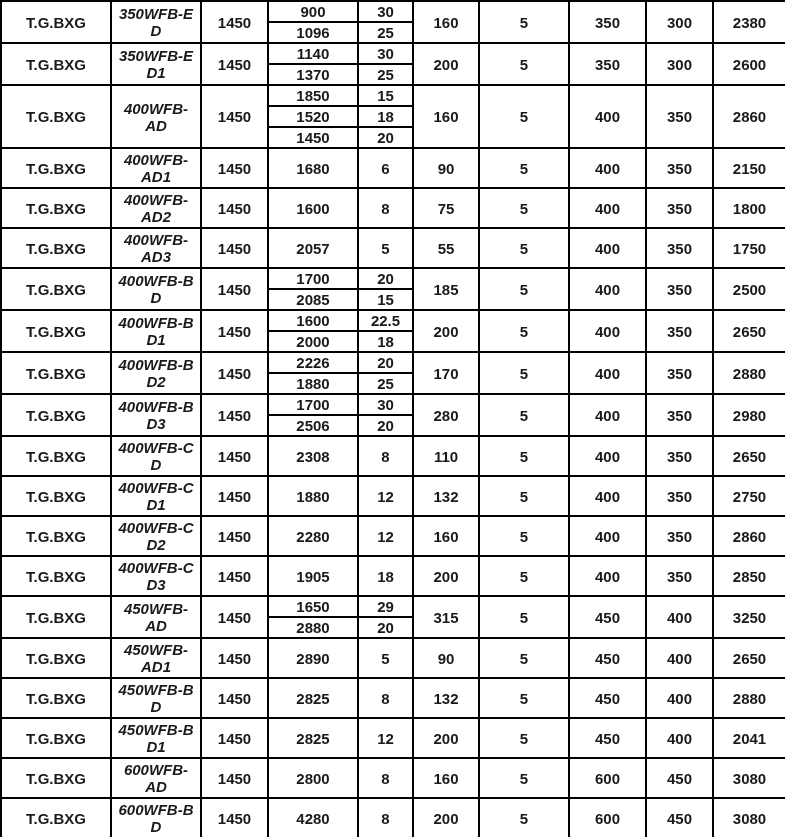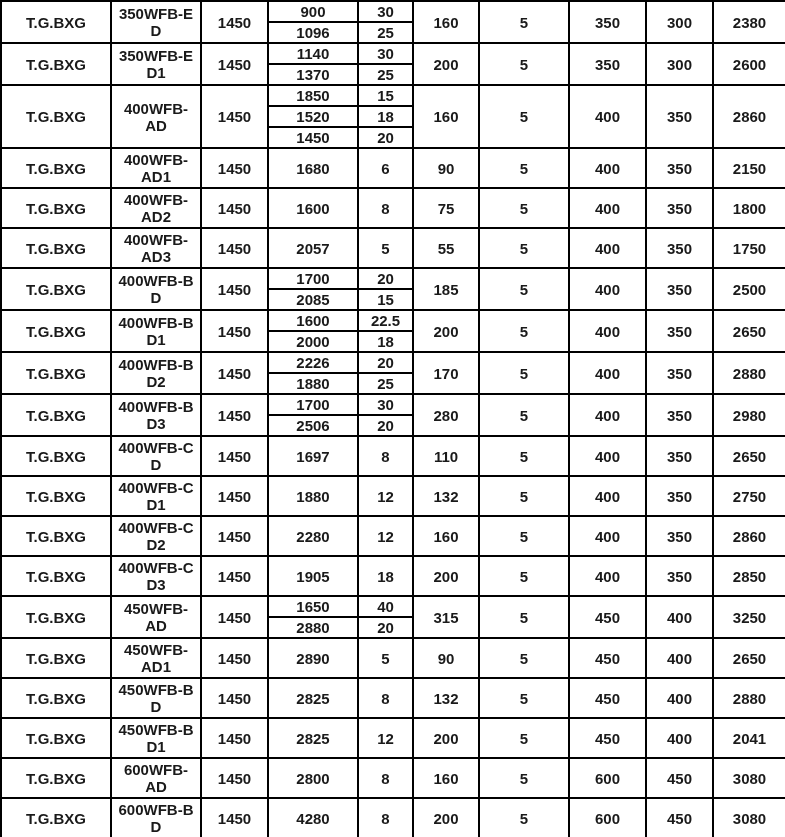--- a/index.html
+++ b/index.html
@@ -32,20 +32,21 @@
     line-height: 17px;
     overflow: hidden;
     white-space: nowrap;
   }
   tr.sub-row td { height: 19px; }
   tr.single-row td { height: 38px; }
   td.model-cell { white-space: normal; }
   td.model-cell .model-line {
     display: block;
     line-height: 17px;
+    font-style: italic;
   }
 </style>
 </head>
 <body>
 
 <div class="table-wrap">
   <table class="spec-table">
     <colgroup>
       <col style="width:110px">
       <col style="width:90px">
@@ -241,21 +242,21 @@
           <td>2506</td>
           <td>20</td>
         </tr>
         <tr class="single-row">
           <td>T.G.BXG</td>
           <td class="model-cell">
             <span class="model-line">400WFB-C</span>
             <span class="model-line">D</span>
           </td>
           <td>1450</td>
-          <td>1697</td>
+          <td>2308</td>
           <td>8</td>
           <td>110</td>
           <td>5</td>
           <td>400</td>
           <td>350</td>
           <td>2650</td>
         </tr>
         <tr class="single-row">
           <td>T.G.BXG</td>
           <td class="model-cell">
@@ -302,21 +303,21 @@
           <td>2850</td>
         </tr>
         <tr class="sub-row">
           <td rowspan="2">T.G.BXG</td>
           <td rowspan="2" class="model-cell">
             <span class="model-line">450WFB-</span>
             <span class="model-line">AD</span>
           </td>
           <td rowspan="2">1450</td>
           <td>1650</td>
-          <td>40</td>
+          <td>29</td>
           <td rowspan="2">315</td>
           <td rowspan="2">5</td>
           <td rowspan="2">450</td>
           <td rowspan="2">400</td>
           <td rowspan="2">3250</td>
         </tr>
         <tr class="sub-row">
           <td>2880</td>
           <td>20</td>
         </tr>

